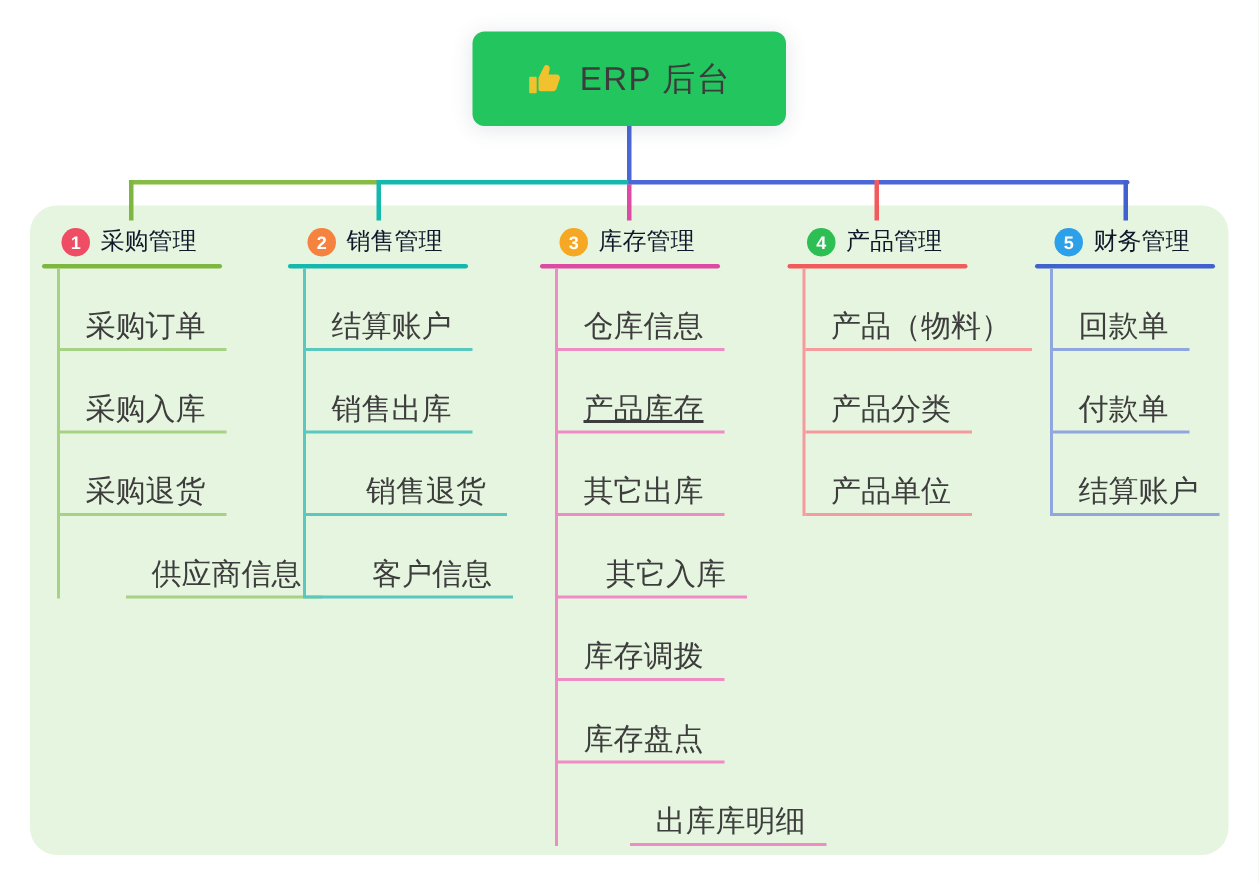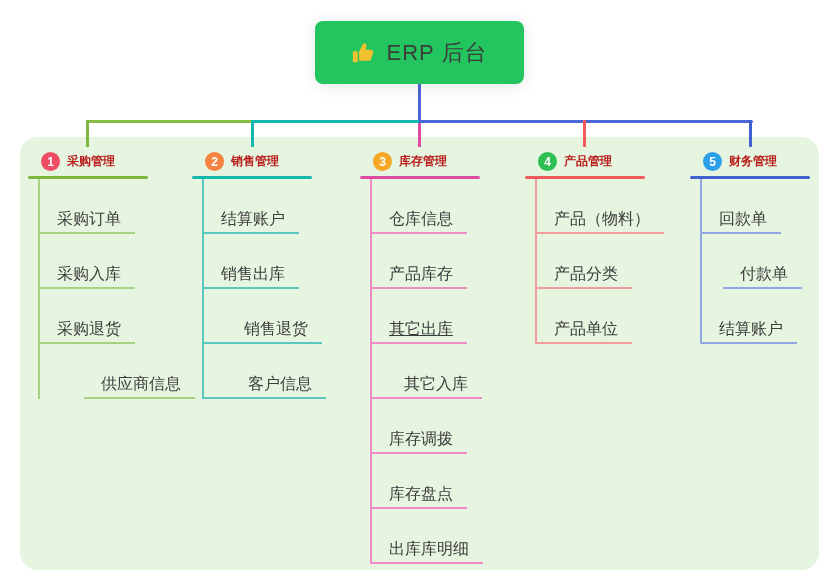--- a/index.html
+++ b/index.html
@@ -62,35 +62,35 @@
     padding-left: 13px; height: 23px;
     cursor: default;
   }
   .badge {
     width: 19px; height: 19px; border-radius: 50%;
     color: #ffffff; font-size: 12px; font-weight: bold;
     display: inline-flex; align-items: center; justify-content: center;
     flex: 0 0 auto;
     margin-right: 7px;
   }
-  .b-title { font-size: 12px; color: #b91c1c; white-space: nowrap; font-weight: bold; }
+  .b-title { font-size: 16px; color: #0f172a; white-space: nowrap; }
   .b-line { width: 120px; height: 3px; margin-top: 3px; border-radius: 2px; }
 
   .children {
     margin-left: 10px;
     border-left: 2px solid #cccccc;
     width: max-content;
   }
   .child {
     display: block;
     width: max-content;
     min-width: 78px;
     padding: 31px 14px 5px 17px;
     line-height: 17px;
-    font-size: 16px;
+    font-size: 20px;
     color: #3d3d3d;
     border-bottom: 2px solid #cccccc;
     white-space: nowrap;
   }
 </style>
 </head>
 <body>
 
 <div class="panel" style="background: rgb(230, 245, 223);"></div>
 
@@ -143,26 +143,26 @@
 </div>
 
 <div class="branch b3">
   <div class="b-header">
     <span class="badge" style="background: rgb(246, 167, 35);">3</span>
     <span class="b-title">库存管理</span>
   </div>
   <div class="b-line" style="background: rgb(221, 74, 163);"></div>
   <div class="children" style="border-color: rgb(239, 140, 198);">
     <div class="child" style="border-color: rgb(239, 140, 198);">仓库信息</div>
-    <div class="child" style="border-color: rgb(239, 140, 198);">产品库存</div>
-    <div class="child" style="border-color: rgb(239, 140, 198); text-decoration: underline;">其它出库</div>
+    <div class="child" style="border-color: rgb(239, 140, 198); text-decoration: underline;">产品库存</div>
+    <div class="child" style="border-color: rgb(239, 140, 198);">其它出库</div>
     <div class="child" style="border-color: rgb(239, 140, 198); padding-left: 32px;">其它入库</div>
     <div class="child" style="border-color: rgb(239, 140, 198); text-align: right;">库存调拨</div>
     <div class="child" style="border-color: rgb(239, 140, 198);">库存盘点</div>
-    <div class="child" style="border-color: rgb(239, 140, 198);">出库库明细</div>
+    <div class="child" style="border-color: rgb(239, 140, 198); margin-left: 48px;">出库库明细</div>
   </div>
 </div>
 
 <div class="branch b4">
   <div class="b-header">
     <span class="badge" style="background: rgb(45, 190, 84);">4</span>
     <span class="b-title">产品管理</span>
   </div>
   <div class="b-line" style="background: rgb(241, 91, 94);"></div>
   <div class="children" style="border-color: rgb(245, 154, 157);">
@@ -173,16 +173,16 @@
 </div>
 
 <div class="branch b5">
   <div class="b-header">
     <span class="badge" style="background: rgb(45, 160, 234);">5</span>
     <span class="b-title">财务管理</span>
   </div>
   <div class="b-line" style="background: rgb(65, 97, 207);"></div>
   <div class="children" style="border-color: rgb(143, 166, 222);">
     <div class="child" style="border-color: rgb(143, 166, 222);">回款单</div>
-    <div class="child" style="border-color: rgb(143, 166, 222); margin-left: 21px;">付款单</div>
+    <div class="child" style="border-color: rgb(143, 166, 222);">付款单</div>
     <div class="child" style="border-color: rgb(143, 166, 222);">结算账户</div>
   </div>
 </div>
 
 </body></html>

